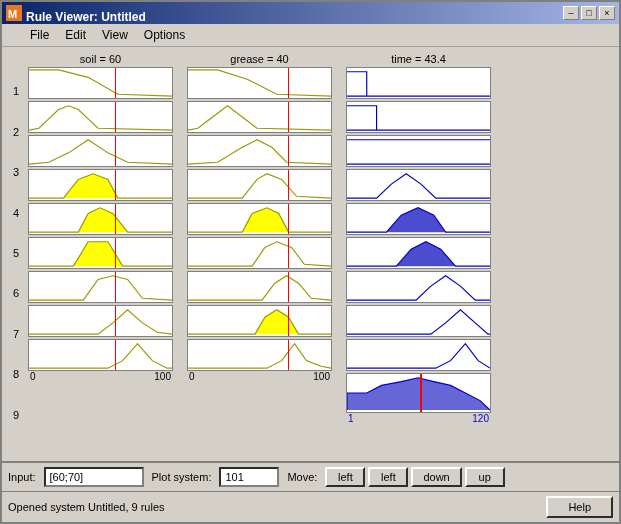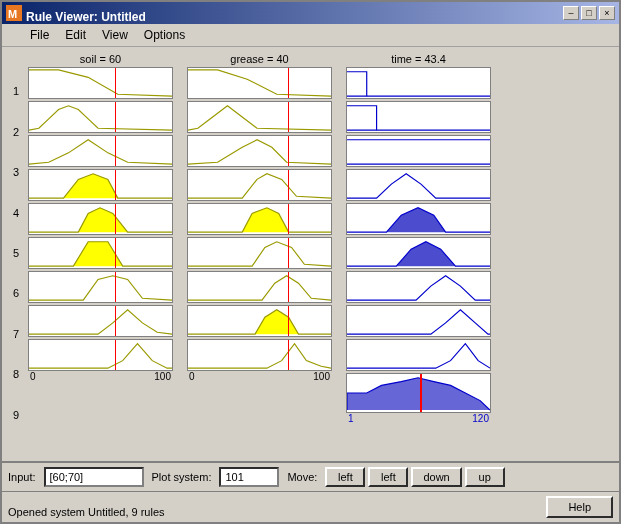--- a/index.html
+++ b/index.html
@@ -201,21 +201,21 @@
       border-bottom-color: #808080;
       border-right-color: #808080;
       padding: 2px 10px;
       font-size: 11px;
       cursor: pointer;
       min-width: 40px;
       text-align: center;
     }
     .status-row {
       display: flex;
-      align-items: flex-end;
+      align-items: center;
       gap: 8px;
       padding: 4px 6px;
       border-top: 1px solid #808080;
     }
     .status-text {
       font-size: 11px;
       flex: 1;
     }
     .action-buttons {
       display: flex;

